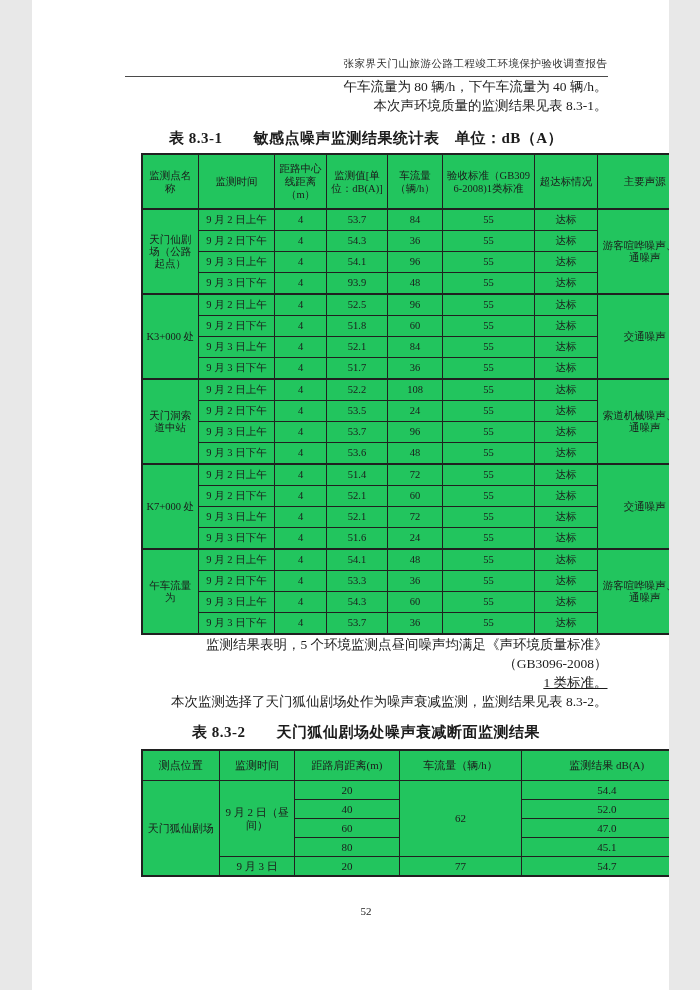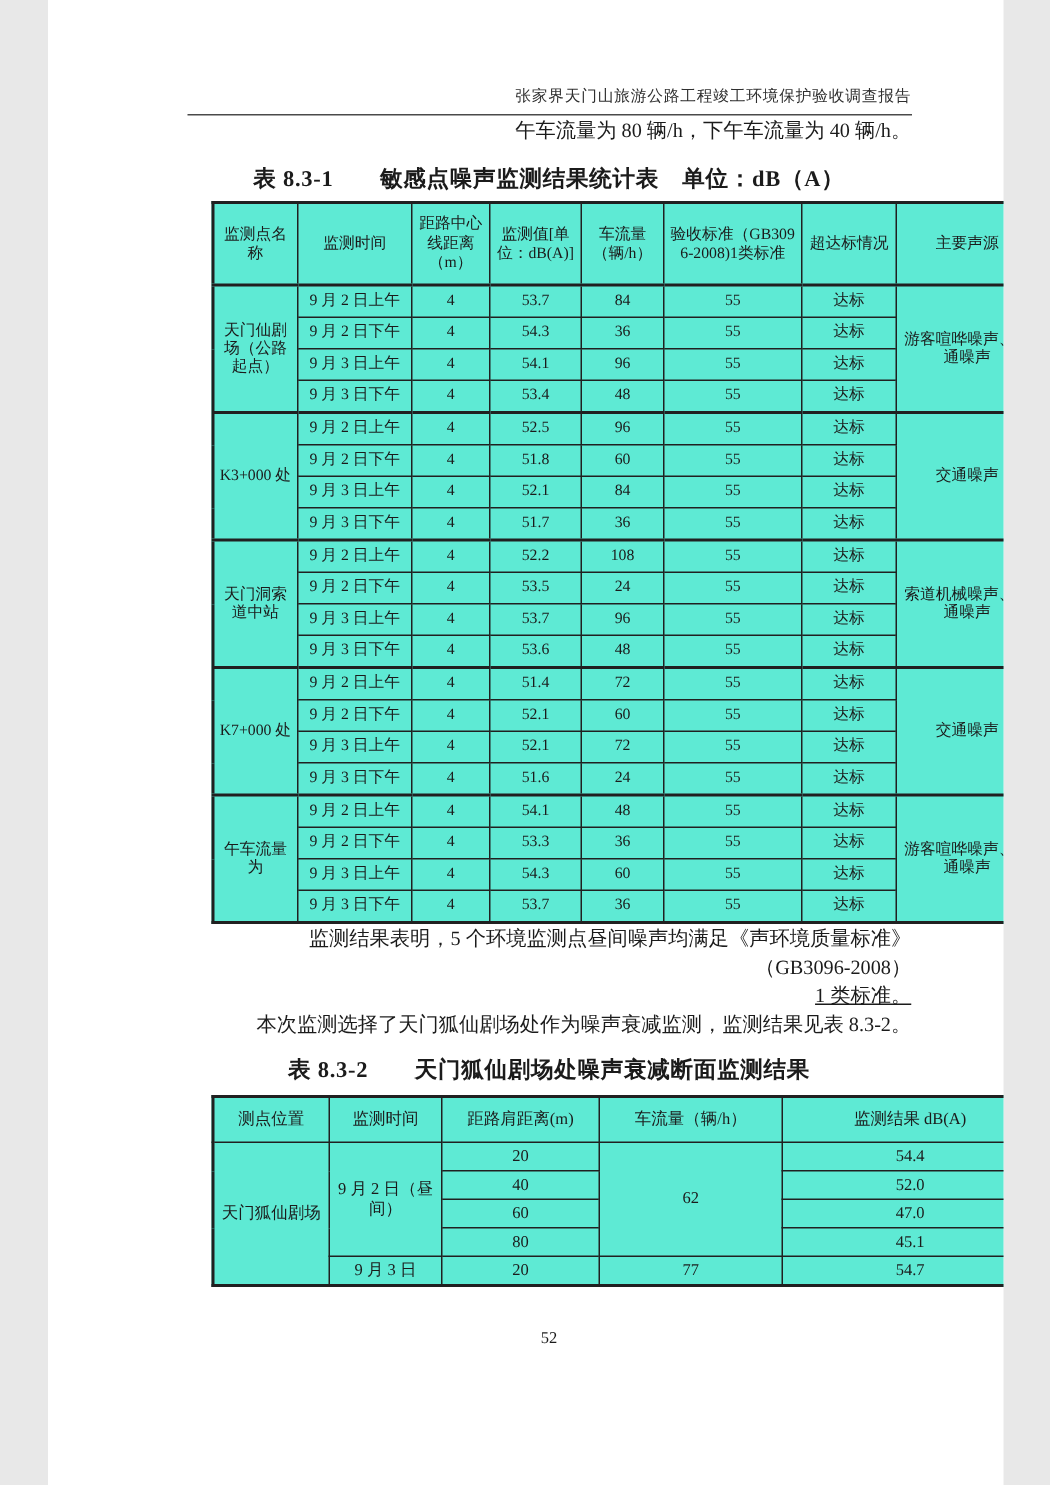--- a/index.html
+++ b/index.html
@@ -5,21 +5,21 @@
   html,body{margin:0;padding:0;background:#e8e8e8;}
   .page{position:relative;width:605px;height:990px;background:#ffffff;margin:0 auto;
         font-family:"Liberation Serif","DejaVu Serif",serif;color:#1b1b1b;overflow:hidden;padding-left:32px;}
   .content{padding:57px 61px 0 61px;}
   .running-header{text-align:right;font-size:10.5px;color:#2f2f2f;padding-bottom:5px;
         border-bottom:1px solid #4a4a4a;letter-spacing:.5px;}
   p.body{font-size:13.5px;line-height:19px;margin:0 0 0 17px;text-align:right;}
   .indent{text-indent:2em;}
   .tbl-title{text-align:center;font-weight:bold;font-size:15px;letter-spacing:.5px;}
   table{border-collapse:collapse;table-layout:fixed;margin-left:16px;border:2px solid #202020;
-        background:#5eead4;}
+        background:#22c55e;}
   th,td{border:1px solid #202020;text-align:center;vertical-align:middle;padding:0 2px;
         overflow:hidden;word-break:break-all;}
   #t1{width:551px;font-size:10.5px;}
   #t1 thead th{height:53px;font-weight:normal;line-height:13px;}
   #t1 tbody td{height:20px;line-height:12px;}
   #t1 tr.gs td{border-top:2px solid #202020;}
   #t2{width:551px;font-size:11px;}
   #t2 thead th{height:29px;font-weight:normal;line-height:13px;}
   #t2 tbody td{height:18px;line-height:13px;}
   .mt-p1{margin-top:20px;}
@@ -37,20 +37,21 @@
 </head>
 <body>
 
 <div class="page">
   <div class="content">
 
     <div class="running-header">张家界天门山旅游公路工程竣工环境保护验收调查报告</div>
 
     <p class="body mt-p1">午车流量为 80 辆/h，下午车流量为 40 辆/h。</p>
 
+    <p class="body indent mt-p2">本次声环境质量的监测结果见表 8.3-1。</p>
 
     <div class="tbl-title mt-t1title">表 8.3-1　　敏感点噪声监测结果统计表　单位：dB（A）</div>
 
     <table id="t1" class="mt-table1">
       <colgroup>
         <col style="width:57px">
           <col style="width:76px">
           <col style="width:52px">
         <col style="width:61px">
           <col style="width:55px">
@@ -93,21 +94,21 @@
             <td>9 月 3 日上午</td>
             <td>4</td>
             <td>54.1</td>
             <td>96</td>
             <td>55</td>
             <td>达标</td>
           </tr>
           <tr>
             <td>9 月 3 日下午</td>
             <td>4</td>
-            <td>53.4</td>
+            <td>93.9</td>
             <td>48</td>
             <td>55</td>
             <td>达标</td>
           </tr>
           <tr class="gs">
             <td rowspan="4">K3+000 处</td>
             <td>9 月 2 日上午</td>
             <td>4</td>
             <td>52.5</td>
             <td>96</td>

